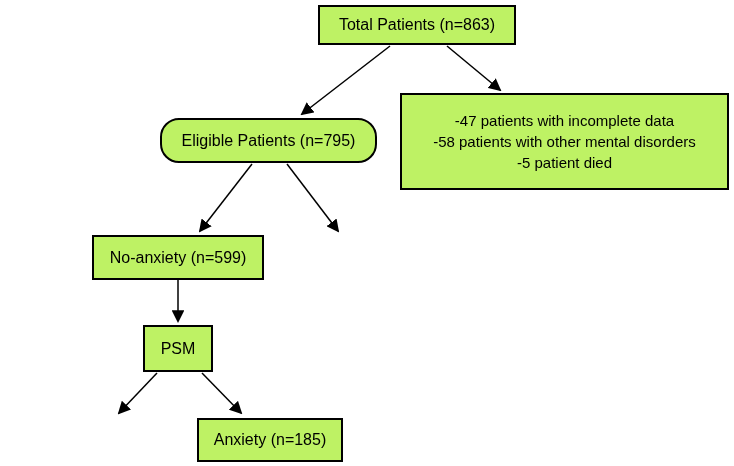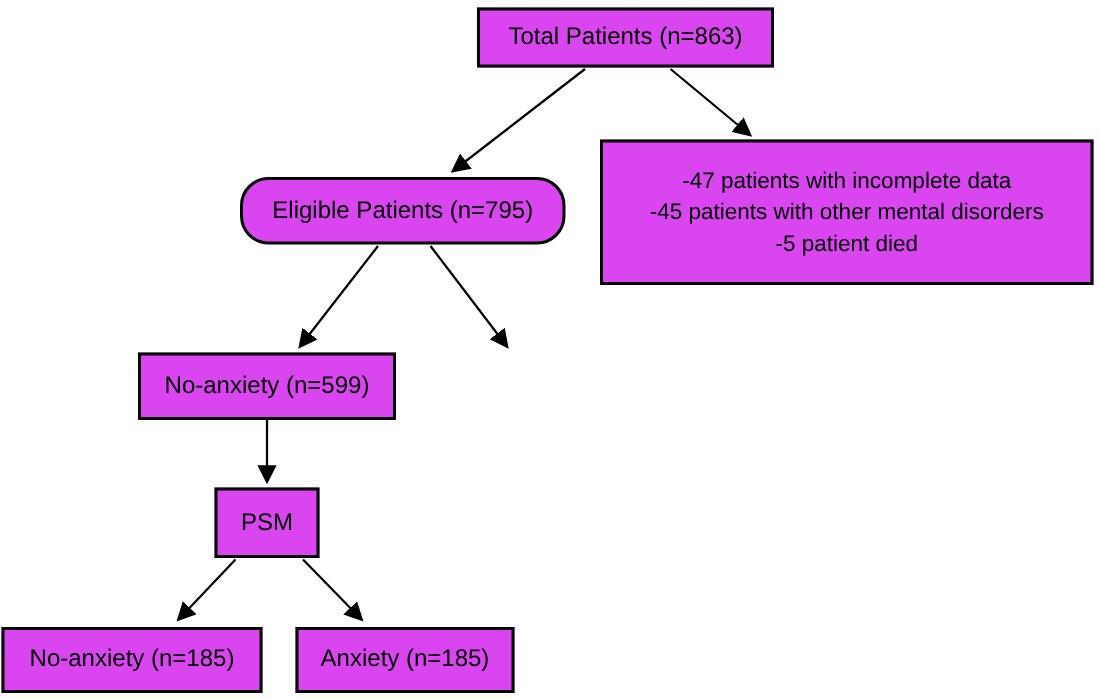--- a/index.html
+++ b/index.html
@@ -20,21 +20,21 @@
     position: absolute;
     left: 0;
     top: 0;
     width: 734px;
     height: 466px;
   }
   .node {
     position: absolute;
     box-sizing: border-box;
     border: 2px solid #000000;
-    background: #d946ef;
+    background: #bef264;
     display: flex;
     align-items: center;
     justify-content: center;
     text-align: center;
     font-size: 16px;
     line-height: 1.25;
     white-space: nowrap;
   }
   .node.multi {
     flex-direction: column;
@@ -67,28 +67,27 @@
     <line x1="287" y1="164" x2="338" y2="231" stroke="#000000" stroke-width="1.5" marker-end="url(#arrowhead)"></line>
     <line x1="178" y1="280" x2="178" y2="321" stroke="#000000" stroke-width="1.5" marker-end="url(#arrowhead)"></line>
     <line x1="157" y1="373" x2="119" y2="413" stroke="#000000" stroke-width="1.5" marker-end="url(#arrowhead)"></line>
     <line x1="202" y1="373" x2="241" y2="413" stroke="#000000" stroke-width="1.5" marker-end="url(#arrowhead)"></line>
   </svg>
 
   <div class="node" id="box-total">Total Patients (n=863)</div>
 
   <div class="node multi" id="box-excluded">
     <div>-47 patients with incomplete data</div>
-    <div>-45 patients with other mental disorders</div>
+    <div>-58 patients with other mental disorders</div>
     <div>-5 patient died</div>
   </div>
 
   <div class="node" id="box-eligible">Eligible Patients (n=795)</div>
 
   <div class="node" id="box-noanx599">No-anxiety (n=599)</div>
 
 
   <div class="node" id="box-psm">PSM</div>
 
-  <div class="node" id="box-noanx185">No-anxiety (n=185)</div>
 
   <div class="node" id="box-anx185">Anxiety (n=185)</div>
 
 </div>
 
 </body></html>

